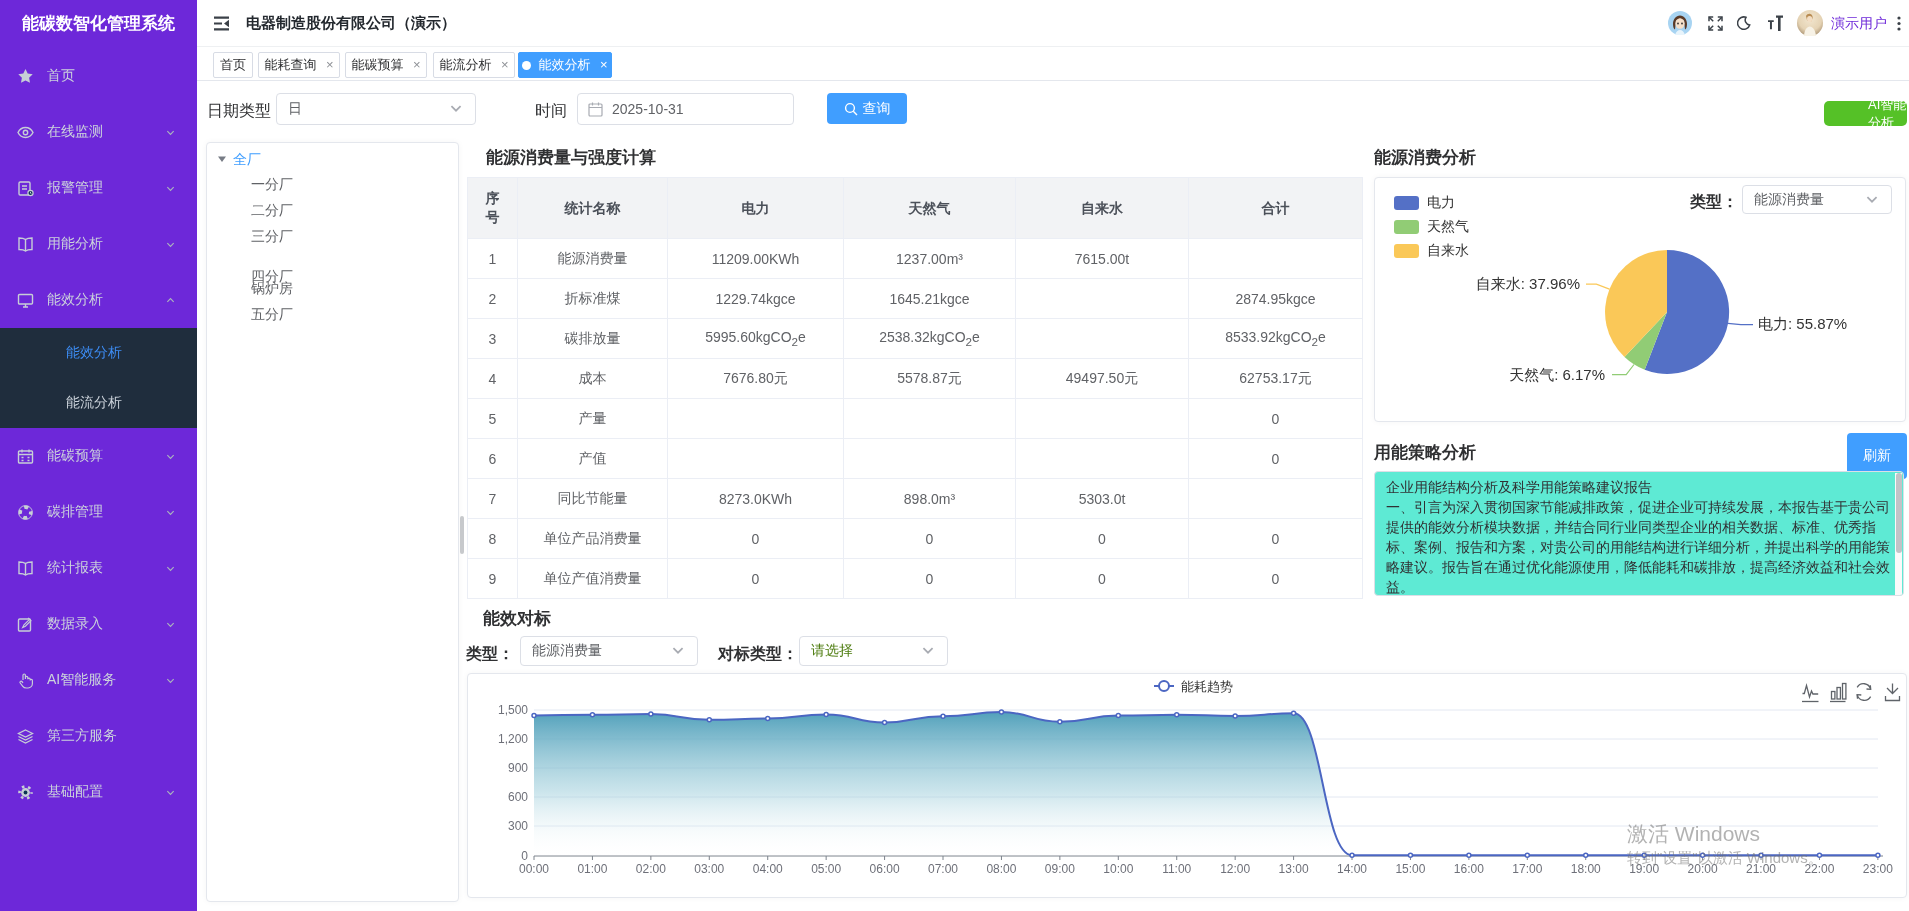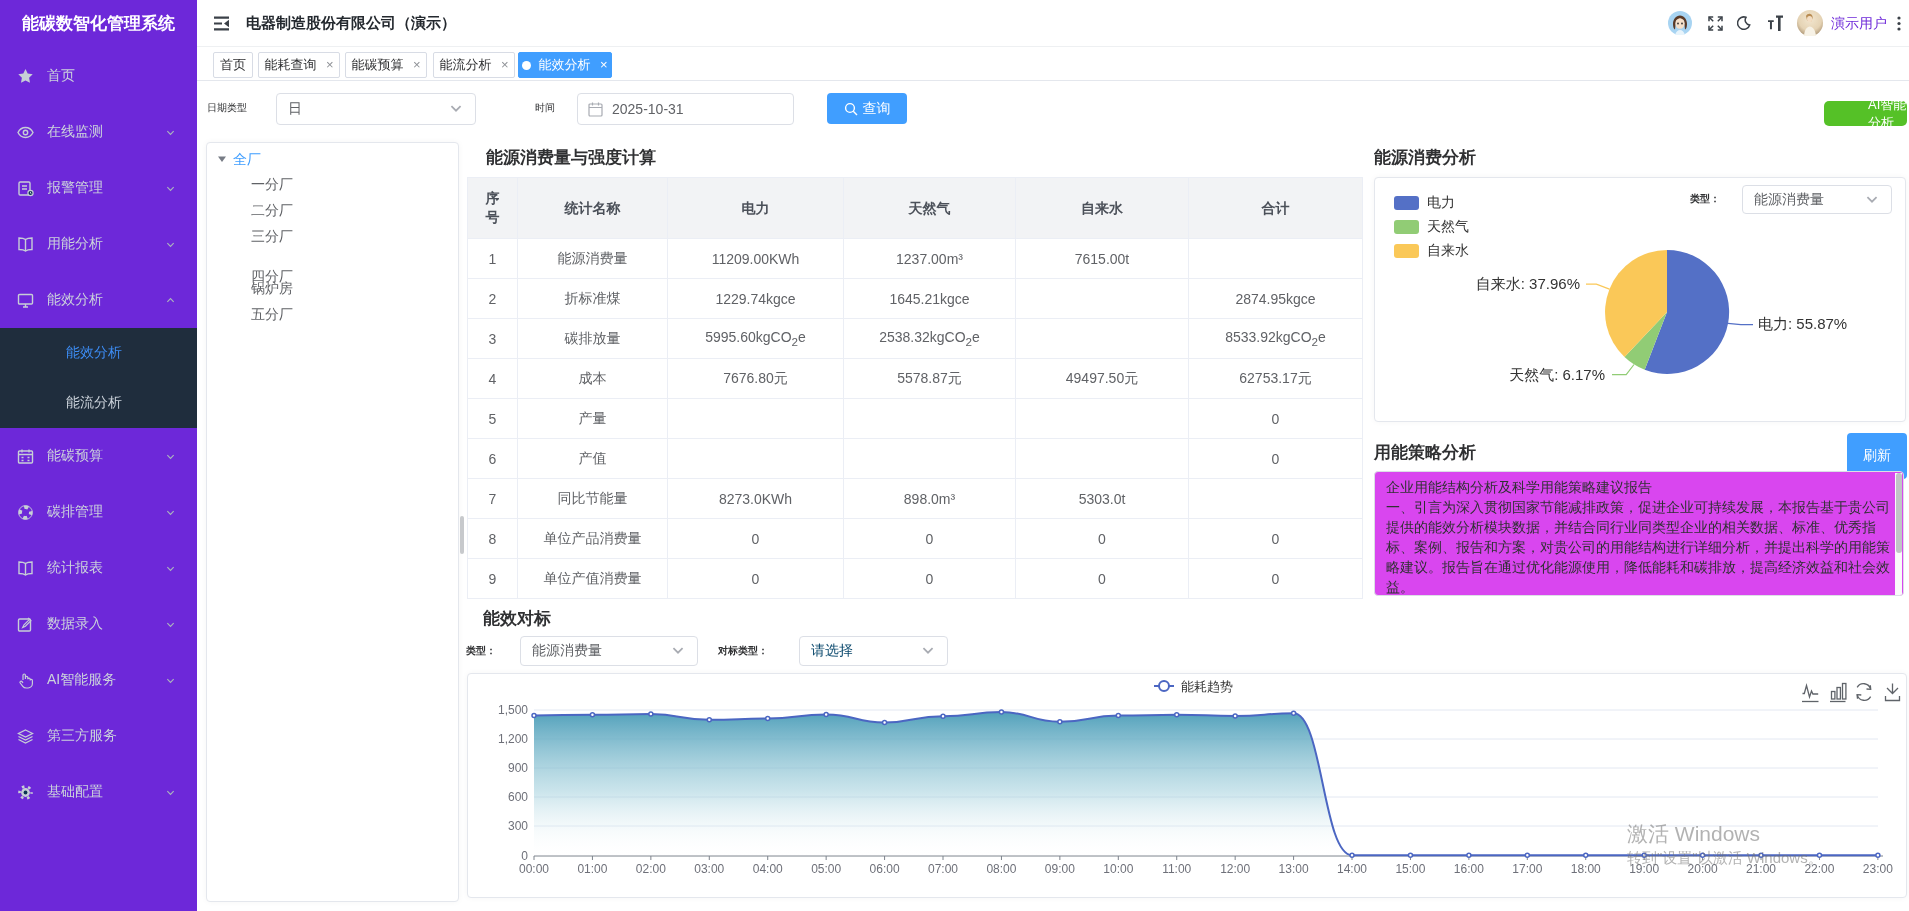--- a/index.html
+++ b/index.html
@@ -24,24 +24,24 @@
 #htitle { position:absolute; left:49px; top:14px; font-size:15px; color:#24292f; font-weight:bold;text-align:center; }
 
 #tabbar { position:absolute; left:197px; top:47px; width:1712px; height:34px; background:#fff; border-bottom:1px solid #e4e7ed; }
 .tab { position:absolute; top:5px; height:26px; line-height:24px; border:1px solid #d8dce5; background:#fff; color:#303133; font-size:13px; text-align:center; border-radius:2px; }
 .tab .x { color:#8e9196; font-size:13px; margin-left:6px; }
 .tab.active { background:#409eff; border-color:#409eff; color:#fff; }
 .tab.active .x { color:#fff; }
 .tab.active .dot { display:inline-block; width:9px; height:9px; background:#fff; border-radius:50%; margin-right:7px; vertical-align:-1px; }
 
 
-.flabel { position:absolute; font-size:10px; color:#303133; }
+.flabel { position:absolute; font-size:16px; color:#303133; }
 .sel { position:absolute; border:1px solid #dcdfe6; border-radius:4px; background:#fff; font-size:14px; color:#606266; display:flex; align-items:center; padding-left:11px; }
 .sel .arr { position:absolute; right:13px; top:50%; margin-top:-4px; width:12px; height:8px; }
-.sel .ph { color:#0c4a6e;text-align:right; }
+.sel .ph { color:#4d7c0f;text-align:right; }
 .btn-blue { position:absolute; background:#409eff; color:#fff; border-radius:4px; font-size:14px; display:flex; align-items:center; justify-content:center; }
 .btn-green { position:absolute; background:#55c127; color:#fff; border-radius:4px; font-size:14px; display:flex; align-items:center; justify-content:center; }
 
 
 .card { position:absolute; background:#fff; border:1px solid #e4e7ed; border-radius:4px; box-shadow:0 0 6px rgba(0,0,0,0.04); }
 .sect { position:absolute; font-size:17px; font-weight:bold; color:#303133; }
 
 
 .tnode { position:absolute; font-size:14px; color:#606266; }
 
@@ -51,21 +51,21 @@
 #dtable th { background:#f2f3f5; color:#4b5059; font-weight:bold; height:61px; line-height:19px; }
 #dtable td { color:#606266; height:40px; }
 #dtable td.nm { color:#606266; }
 
 
 .lg-row { position:absolute; display:flex; align-items:center; }
 .lg-sw { width:25px; height:14px; border-radius:3px; margin-right:8px; }
 .lg-tx { font-size:14px; color:#333; }
 
 
-#stratbox { position:absolute; left:1374px; top:471px; width:530px; height:125px; border:1px solid #dcdfe6; border-radius:4px; background:#d946ef; overflow:hidden; }
+#stratbox { position:absolute; left:1374px; top:471px; width:530px; height:125px; border:1px solid #dcdfe6; border-radius:4px; background:#5eead4; overflow:hidden; }
 #strattext { position:absolute; left:11px; top:5px; width:510px; font-size:14px; line-height:20px; color:#303133; }
 
 .wm1 { position:absolute; color:rgba(115,115,115,0.55); font-size:21px; z-index:9; }
 .wm2 { position:absolute; color:rgba(115,115,115,0.55); font-size:15px; z-index:9; }
 </style>
 </head>
 <body>
 
 <div id="sidebar">
   <div id="logo">能碳数智化管理系统</div>

